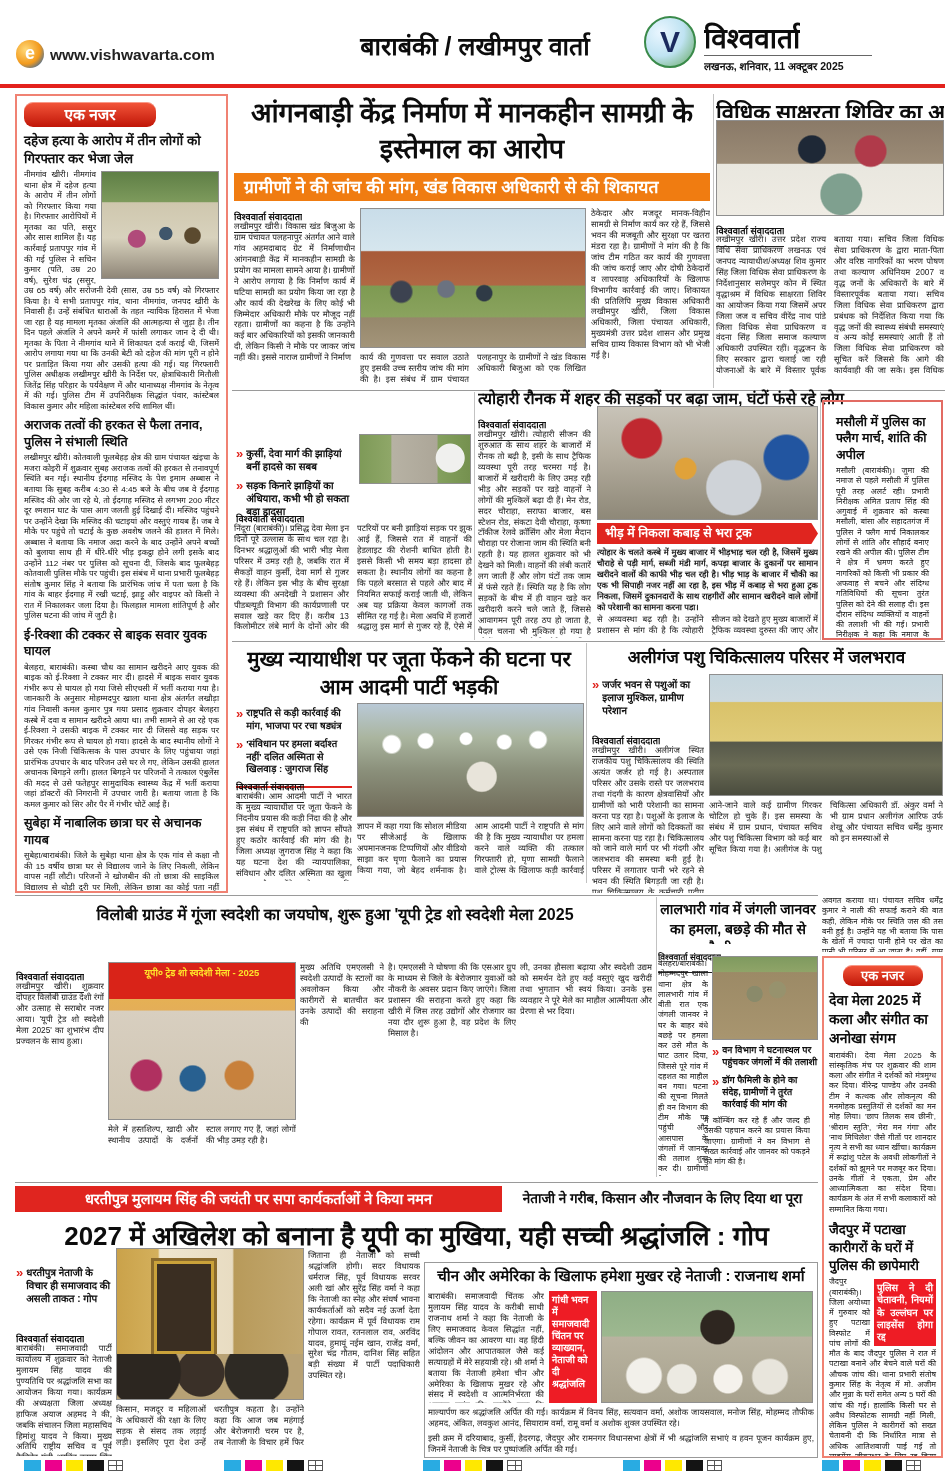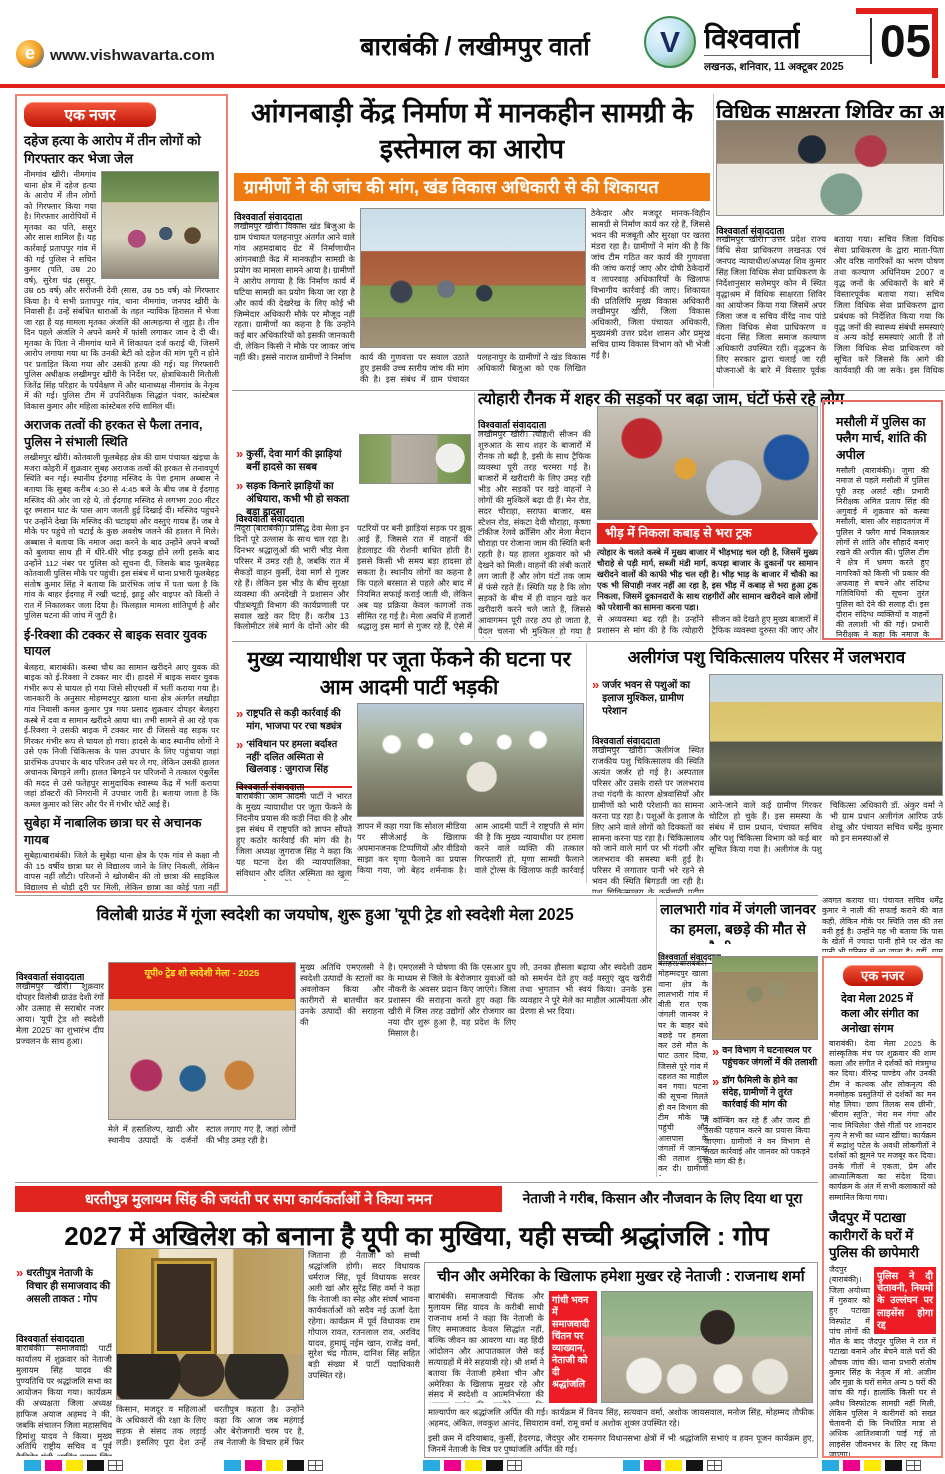--- a/index.html
+++ b/index.html
@@ -3,21 +3,21 @@
 <meta charset="utf-8">
 <style>
   *{margin:0;padding:0;box-sizing:border-box}
   body{background:#d9d9d9;font-family:"Liberation Sans","DejaVu Sans",sans-serif;color:#111}
   .page{position:relative;width:945px;height:1474px;background:#fff;margin:0 auto;overflow:hidden}
   .abs{position:absolute;overflow:hidden}
   .bt{font-size:8.3px;line-height:1.32;text-align:justify;color:#1c1c1c}
   .bt-sm{font-size:7.9px;line-height:1.3;text-align:justify;color:#1c1c1c}
   .cols2{column-count:2;column-gap:8px}
   .hl{font-weight:800;color:#0c0c0c}
-  .byline{font-weight:700;font-size:9.3px;border-bottom:1.5px solid #222;display:inline-block;padding-bottom:0}
+  .byline{font-weight:700;font-size:9.3px;border-bottom:1.5px solid #222;display:inline-block;padding-bottom:9px}
   .vr{position:absolute;width:1px;background:#c2c2c2}
   .hr{position:absolute;height:1px;background:#9a9a9a}
   .badge{background:linear-gradient(180deg,#f4573b,#c01507);color:#fff;font-weight:800;text-align:center;border-radius:9px;box-shadow:inset 0 1px 0 rgba(255,255,255,.4)}
   .bullet{display:flex;gap:3px;margin-bottom:6px}
   .chev{color:#e0251f;font-weight:800;font-size:13px;line-height:1;flex:0 0 auto}
   .bullet .btxt{font-size:10px;font-weight:700;line-height:1.3}
   .ph{position:absolute;border:1px solid #8f8f8f;background:#b8b0a0;overflow:hidden}
   .ph-police{background:radial-gradient(circle at 78% 60%,#5b4a2f 0 7%,transparent 8%),radial-gradient(circle at 30% 63%,#b04a7a 0 8%,transparent 9%),radial-gradient(circle at 55% 58%,#3f566b 0 7%,transparent 8%),linear-gradient(180deg,#5f7f46 0%,#7d9a5c 28%,#cfc7ae 29%,#d8d2bd 62%,#8f8678 100%)}
   .ph-construction{background:radial-gradient(circle at 18% 60%,#3c4250 0 5%,transparent 6%),radial-gradient(circle at 38% 58%,#6b7280 0 5%,transparent 6%),radial-gradient(circle at 55% 61%,#2f3a46 0 5%,transparent 6%),linear-gradient(180deg,#c9dde9 0%,#d6e6ee 30%,#a85a38 31%,#b06844 55%,#7e9a52 56%,#8aa35e 78%,#96876b 79%,#a3957a 100%)}
   .ph-meeting{background:radial-gradient(circle at 42% 30%,#1e2836 0 9%,transparent 10%),radial-gradient(circle at 68% 32%,#b03a4a 0 9%,transparent 10%),radial-gradient(circle at 55% 78%,#7fa08f 0 14%,transparent 15%),linear-gradient(180deg,#8a7a68 0%,#9b8b76 45%,#e9e7df 46%,#efece4 100%)}
@@ -47,23 +47,20 @@
 
 <div class="page">
 
   <div class="abs" style="left:16px;top:40px;width:28px;height:28px;border-radius:50%;background:radial-gradient(circle at 35% 35%,#ffd978,#f29a1d 55%,#1c63b8 90%);color:#fff;font-weight:800;font-size:18px;text-align:center;line-height:27px">e</div>
   <div class="abs" style="left:50px;top:46px;font-size:15.5px;font-weight:700;color:#222">www.vishwavarta.com</div>
   <div class="abs hl" style="left:300px;top:28px;width:350px;font-size:25px;text-align:center">बाराबंकी / लखीमपुर वार्ता</div>
   <div class="abs" style="left:644px;top:16px;width:52px;height:52px;border-radius:50%;background:radial-gradient(circle at 30% 30%,#eaf6ff,#bfe3f2 50%,#7fb98a 85%);border:2px solid #3a8a4a;color:#1b2a5e;font-weight:800;font-size:30px;text-align:center;line-height:48px">V</div>
   <div class="abs hl" style="left:704px;top:18px;font-size:28px">विश्ववार्ता</div>
   <div class="abs" style="left:704px;top:55px;width:168px;height:1px;background:#666"></div>
   <div class="abs" style="left:704px;top:59px;font-size:10.5px;font-weight:700">लखनऊ,  शनिवार, 11 अक्टूबर 2025</div>
-  <div class="abs" style="left:856px;top:8px;width:82px;height:70px;border-top:6px solid #e3211c;border-right:6px solid #e3211c">
-    <span style="display:inline-block;margin:4px 0 0 14px;border-left:2px solid #333;padding-left:8px;font-size:46px;font-weight:800;line-height:1">05</span>
-  </div>
   <div class="abs" style="left:0;top:84px;width:945px;height:4px;background:#e3211c"></div>
 
   <div class="abs" style="left:15px;top:94px;width:213px;height:799px;border:2px solid #f08273;padding:6px 7px">
     <div class="badge" style="width:132px;height:25px;font-size:15.5px;line-height:25px">एक नजर</div>
     <div class="sb-title" style="font-size:13.4px">दहेज हत्या के आरोप में तीन लोगों को गिरफ्तार कर भेजा जेल</div>
     <div>
       <div class="ph ph-police" style="position:relative;float:right;width:118px;height:108px;margin:1px 0 3px 5px"></div>
       <div class="sb-body">नीमगांव खीरी। नीमगांव थाना क्षेत्र में दहेज हत्या के आरोप में तीन लोगों को गिरफ्तार किया गया है। गिरफ्तार आरोपियों में मृतका का पति, ससुर और सास शामिल हैं। यह कार्रवाई प्रतापपुर गांव में की गई पुलिस ने सचिन कुमार (पति, उम्र 20 वर्ष), सुरेश चंद्र (ससुर, उम्र 65 वर्ष) और सरोजनी देवी (सास, उम्र 55 वर्ष) को गिरफ्तार किया है। ये सभी प्रतापपुर गांव, थाना नीमगांव, जनपद खीरी के निवासी हैं। उन्हें संबंधित धाराओं के तहत न्यायिक हिरासत में भेजा जा रहा है यह मामला मृतका अंजलि की आत्महत्या से जुड़ा है। तीन दिन पहले अंजलि ने अपने कमरे में फांसी लगाकर जान दे दी थी। मृतका के पिता ने नीमगांव थाने में शिकायत दर्ज कराई थी, जिसमें आरोप लगाया गया था कि उनकी बेटी को दहेज की मांग पूरी न होने पर प्रताड़ित किया गया और उसकी हत्या की गई। यह गिरफ्तारी पुलिस अधीक्षक लखीमपुर खीरी के निर्देश पर, क्षेत्राधिकारी मितौली जितेंद्र सिंह परिहार के पर्यवेक्षण में और थानाध्यक्ष नीमगांव के नेतृत्व में की गई। पुलिस टीम में उपनिरीक्षक सिद्धांत पंवार, कांस्टेबल विकास कुमार और महिला कांस्टेबल रुचि शामिल थीं।</div>
     </div>
     <div class="sb-title">अराजक तत्वों की हरकत से फैला तनाव, पुलिस ने संभाली स्थिति</div>
@@ -182,21 +179,21 @@
       </div>
     <div class="bullet">
         <span class="chev">»</span>
         <span class="btxt" style="font-size:9.2px">डॉग फैमिली के होने का संदेह, ग्रामीणों ने तुरंत कार्रवाई की मांग की</span>
       </div>
   </div>
   <div class="abs bt-sm" style="left:704px;top:1116px;width:106px;height:60px">में कॉम्बिंग कर रहे हैं और जल्द ही उसकी पहचान करने का प्रयास किया जाएगा। ग्रामीणों ने वन विभाग से सख्त कार्रवाई और जानवर को पकड़ने की मांग की है।</div>
 
   <div class="abs" style="left:822px;top:956px;width:121px;height:502px;border:2px solid #f08273;padding:5px">
     <div class="badge" style="width:80px;height:21px;font-size:13px;line-height:21px;margin:2px auto">एक नजर</div>
-    <div class="hl" style="font-size:11px;line-height:1.35;margin:5px 12px 3px">देवा मेला 2025 में कला और संगीत का अनोखा संगम</div>
+    <div class="hl" style="font-size:14px;line-height:1.35;margin:5px 0 3px">देवा मेला 2025 में कला और संगीत का अनोखा संगम</div>
     <div class="bt-sm">बाराबंकी। देवा मेला 2025 के सांस्कृतिक मंच पर शुक्रवार की शाम कला और संगीत ने दर्शकों को मंत्रमुग्ध कर दिया। वीरेन्द्र पाण्डेय और उनकी टीम ने कत्थक और लोकनृत्य की मनमोहक प्रस्तुतियों से दर्शकों का मन मोह लिया। 'छाप तिलक सब छीनी', 'श्रीराम स्तुति', 'मेरा मन गंगा' और 'नाथ मिथिलेश' जैसे गीतों पर शानदार नृत्य ने सभी का ध्यान खींचा। कार्यक्रम में रूद्रांशु पटेल के अवधी लोकगीतों ने दर्शकों को झूमने पर मजबूर कर दिया। उनके गीतों ने एकता, प्रेम और आध्यात्मिकता का संदेश दिया। कार्यक्रम के अंत में सभी कलाकारों को सम्मानित किया गया।</div>
     <div class="hl" style="font-size:13.2px;line-height:1.35;margin:6px 0 3px">जैदपुर में पटाखा कारीगरों के घरों में पुलिस की छापेमारी</div>
     <div class="bt-sm">
       <span class="inset-red">पुलिस ने दी चेतावनी, नियमों के उल्लंघन पर लाइसेंस होगा रद्द</span>
       <span>जैदपुर (बाराबंकी)। जिला अयोध्या में गुरुवार को हुए पटाखा विस्फोट में पांच लोगों की मौत के बाद जैदपुर पुलिस ने रात में पटाखा बनाने और बेचने वाले घरों की औचक जांच की। थाना प्रभारी संतोष कुमार सिंह के नेतृत्व में मो. अजीम और मुन्ना के घरों समेत अन्य 5 घरों की जांच की गई। हालांकि किसी घर से अवैध विस्फोटक सामग्री नहीं मिली, लेकिन पुलिस ने कारीगरों को सख्त चेतावनी दी कि निर्धारित मात्रा से अधिक आतिशबाजी पाई गई तो लाइसेंस जीवनभर के लिए रद्द किया जाएगा।</span>
     </div>
   </div>
 
   <div class="hr" style="left:15px;top:1182px;width:803px"></div>
 

